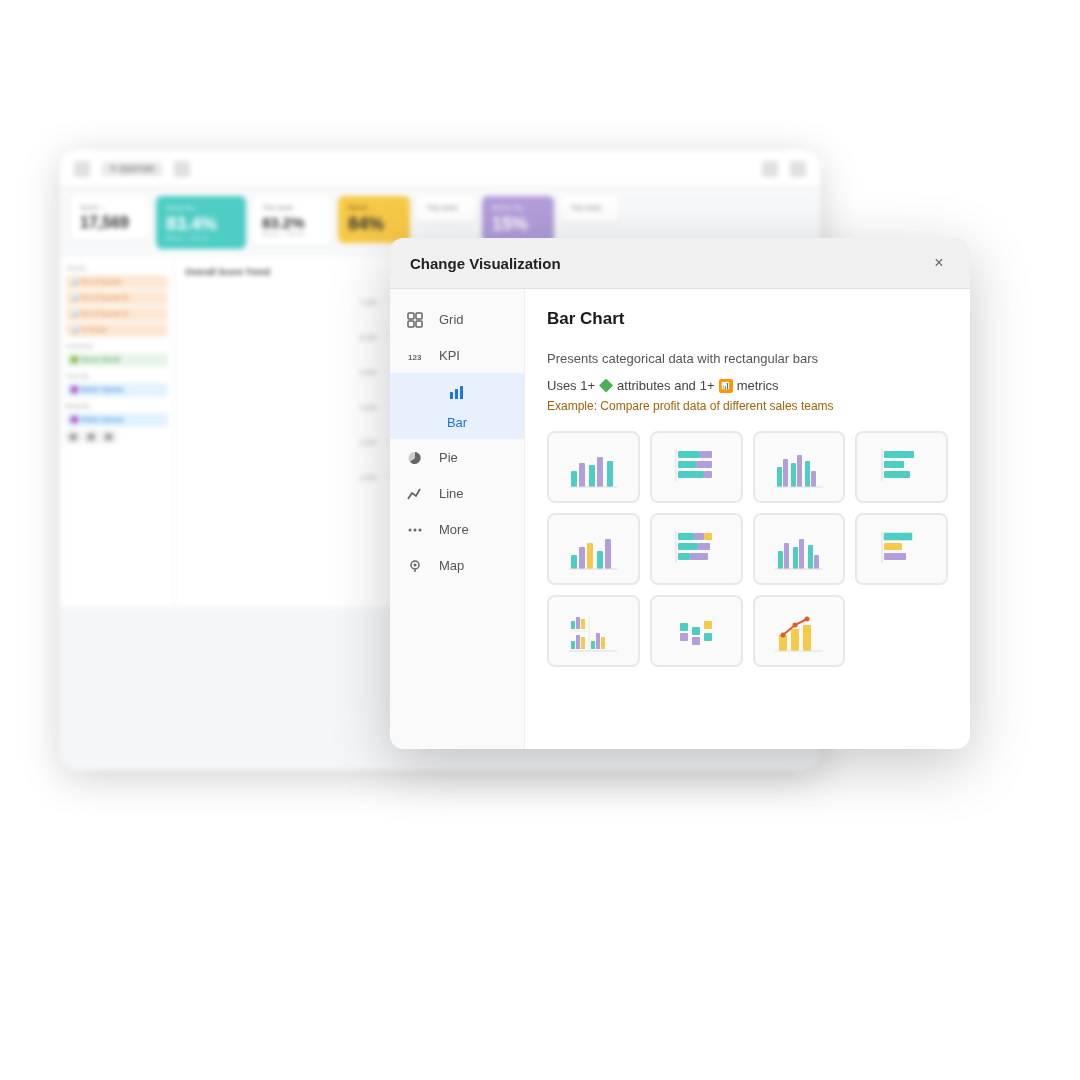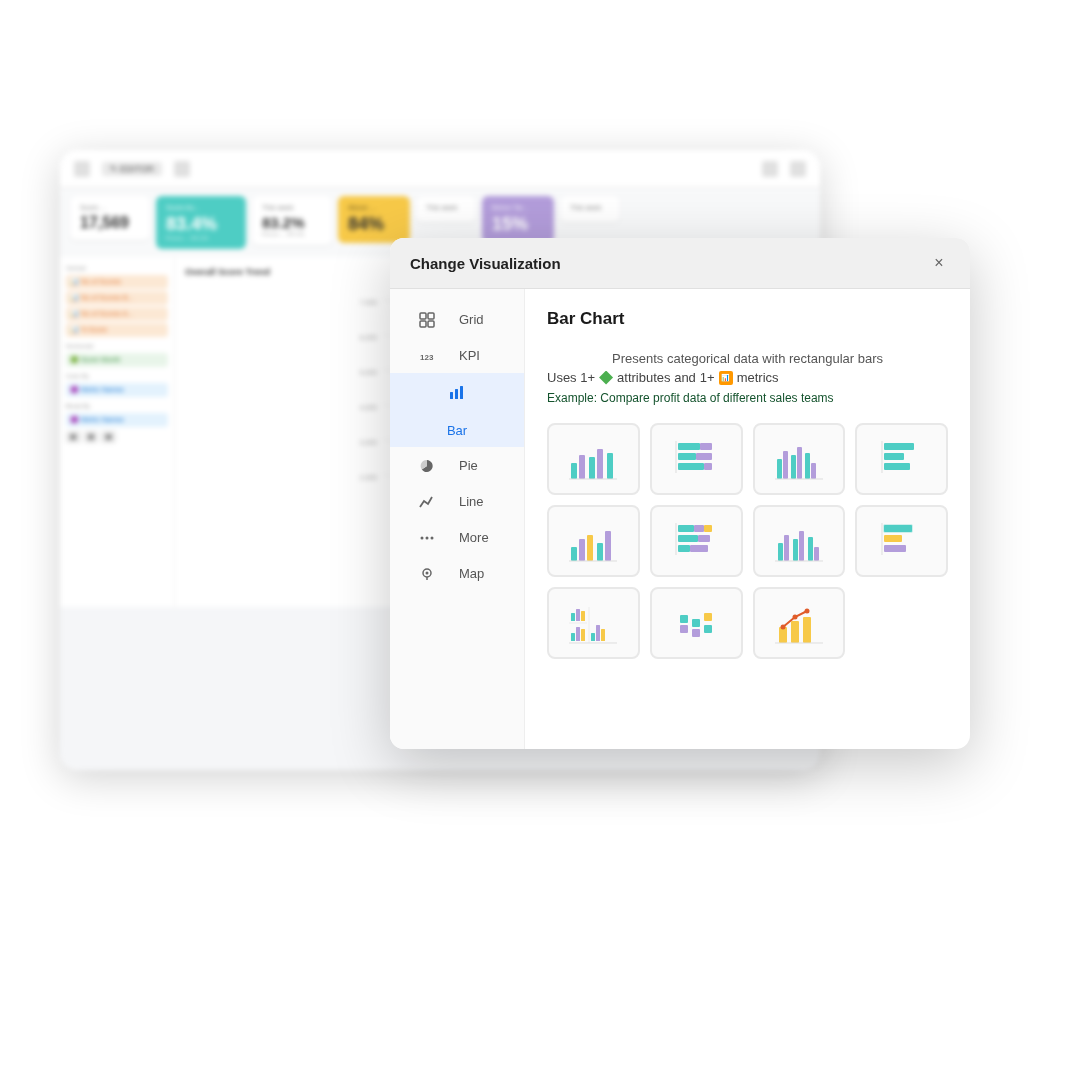--- a/index.html
+++ b/index.html
@@ -103,22 +103,22 @@
     .modal-nav {
       width: 135px;
       border-right: 1px solid #eeeeee;
       padding: 12px 0;
       background: #fafafa;
     }
 
     .nav-item {
       display: flex;
       align-items: center;
-      gap: 23px;
-      padding: 9px 28px;
+      gap: 15px;
+      padding: 9px 16px;
       cursor: pointer;
       font-size: 13px;
       color: #555;
       transition: background 0.15s;
     }
 
     .nav-item.active {
       background: #e8f0fe;
       color: #1a73e8;
       font-weight: 500;
@@ -144,22 +144,21 @@
     .chart-type-title {
       font-size: 17px;
       font-weight: 700;
       color: #1a1a1a;
       margin-bottom: 22px;
     }
 
     .chart-type-desc {
       font-size: 13px;
       color: #555;
-      margin-bottom: 4px;
-      text-align: center;
+      margin-bottom: 12px;
     }
 
     .chart-requirements {
       font-size: 13px;
       color: #444;
       margin-bottom: 6px;
       display: flex;
       align-items: center;
       gap: 4px;
       flex-wrap: wrap;
@@ -187,21 +186,21 @@
       display: inline-flex;
       align-items: center;
       justify-content: center;
       font-size: 7px;
       color: white;
       font-weight: 700;
     }
 
     .chart-example {
       font-size: 12px;
-      color: #14532d;
+      color: #a16207;
       margin-bottom: 18px;
     }
 
     
     .variants-grid {
       display: grid;
       grid-template-columns: repeat(4, 1fr);
       gap: 10px;
     }
 

